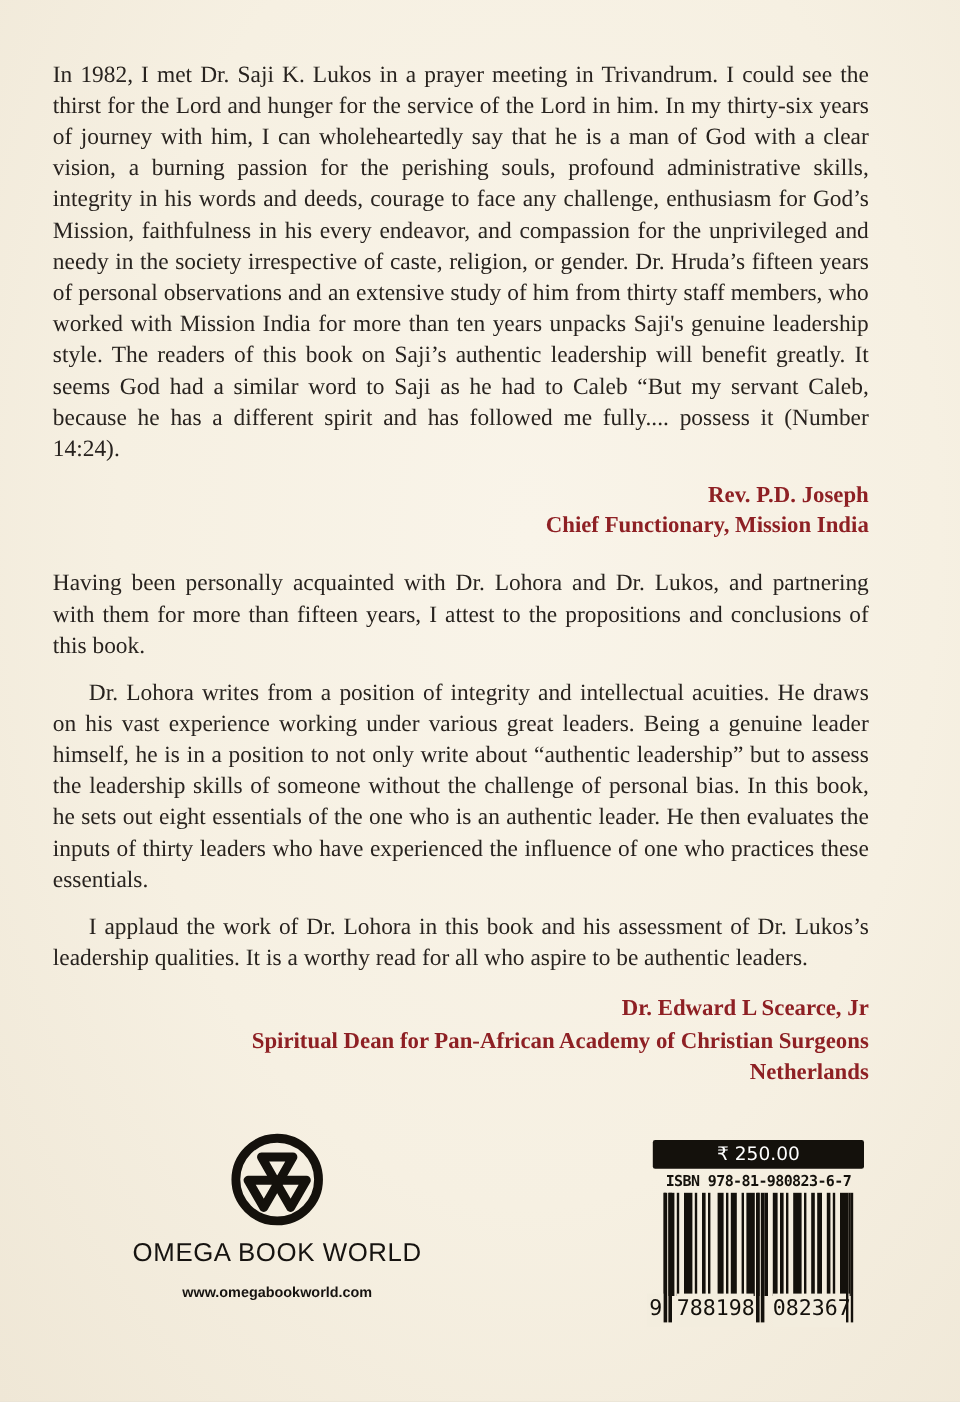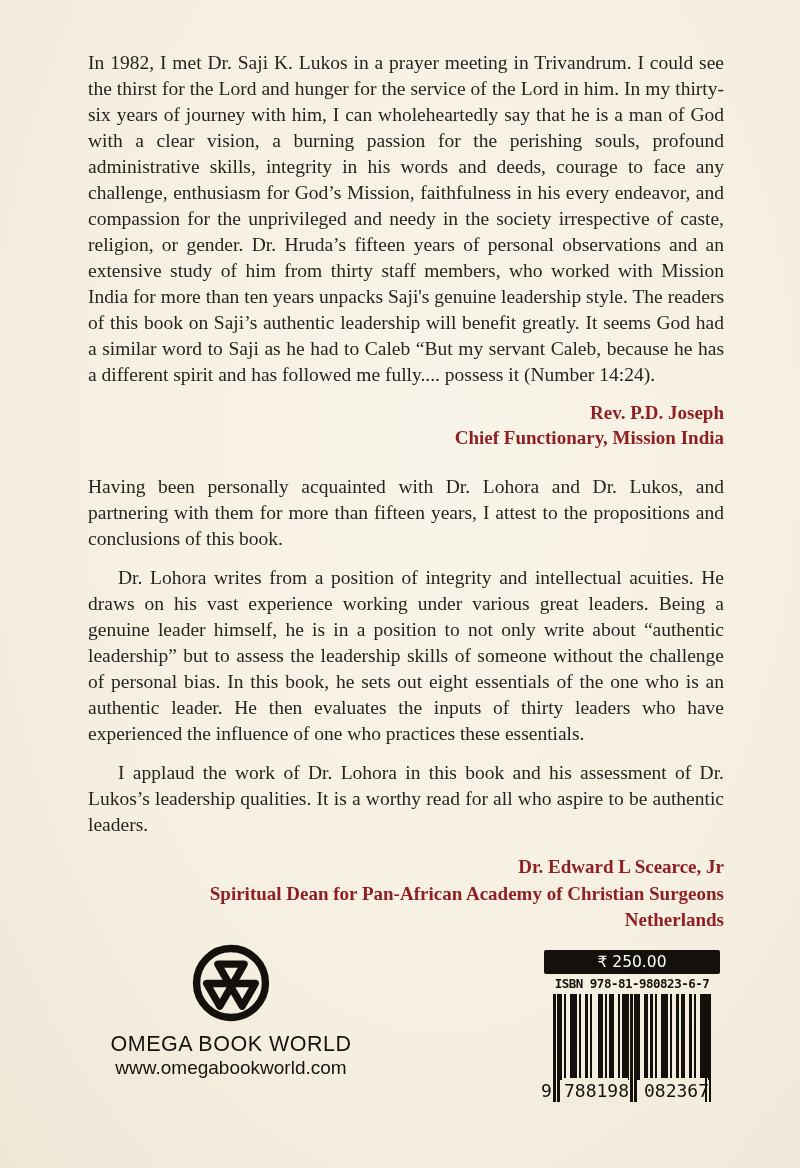--- a/index.html
+++ b/index.html
@@ -1,20 +1,20 @@
 <!DOCTYPE html>
 <html><head>
 <meta charset="utf-8">
 <style>
   html,body{margin:0;padding:0;background:#e9e3d6;}
   .cover{
     position:relative;
     width:800px;height:1168px;
     box-sizing:border-box;
-    padding:50px 76px 0 88px;
+    padding:50px 76px 0 44px;
     background:radial-gradient(ellipse at 55% 38%, #f9f4e9 0%, #f6f0e2 55%, #efe7d6 100%);
     font-family:"Liberation Serif", serif;
     color:#28231f;
     overflow:hidden;
   }
   .body-text{font-size:19.5px;line-height:26px;text-align:justify;margin:0;}
   .para{margin:0;}
   .para + .para{margin-top:13px;}
   .gap-top{margin-top:24px;}
   .indent{text-indent:30px;}
@@ -23,21 +23,21 @@
   .sig2{margin-top:16px;font-size:19px;line-height:26.5px;}
   .footer{
     position:absolute;left:0;right:0;top:942px;
     display:flex;justify-content:space-between;align-items:flex-start;
     padding:0 80px 0 106px;
   }
   .publisher{text-align:center;font-family:"Liberation Sans",sans-serif;color:#161310;width:250px;}
   .publisher svg{display:block;margin:0 auto;}
   .pub-name{font-size:21.5px;font-weight:normal;letter-spacing:0.5px;margin-top:8px;white-space:nowrap;}
   .pub-tagline{font-size:13.5px;font-weight:bold;margin-top:4px;white-space:nowrap;}
-  .pub-url{font-size:19px;font-weight:normal;white-space:nowrap;}
+  .pub-url{font-size:12px;font-weight:bold;margin-top:13px;white-space:nowrap;}
   .barcode{width:176px;margin-top:8px;font-family:"DejaVu Sans Mono","Liberation Mono",monospace;color:#14110c;}
   .price{
     background:#14110c;color:#ffffff;
     font-family:"DejaVu Sans","Liberation Sans",sans-serif;
     font-size:15.5px;height:24px;line-height:24px;text-align:center;border-radius:2px;
   }
   .isbn{font-size:12.5px;font-weight:bold;text-align:center;margin-top:2px;white-space:nowrap;letter-spacing:-0.5px;}
   .bars-wrap{position:relative;width:158px;height:112px;margin:3px auto 0;}
   .bar{position:absolute;top:0;height:86px;background:#14110c;}
   .guard{position:absolute;top:0;height:108px;width:2.5px;background:#14110c;z-index:3;}

